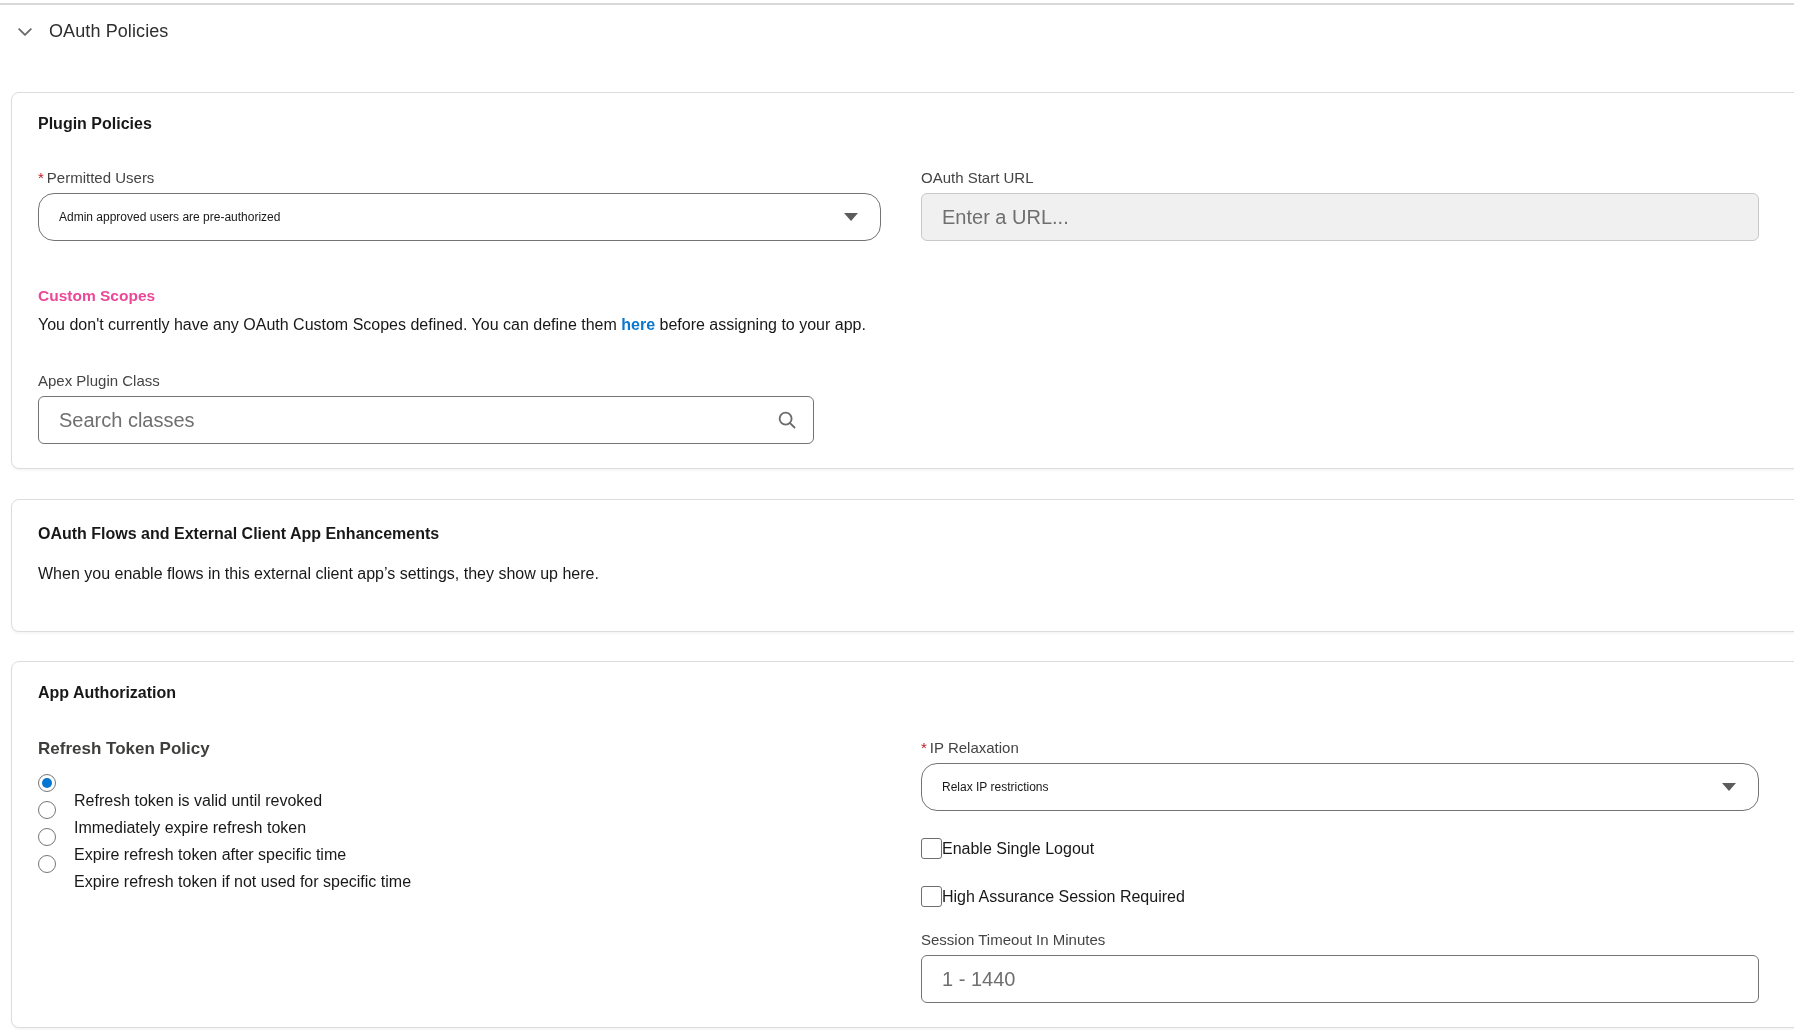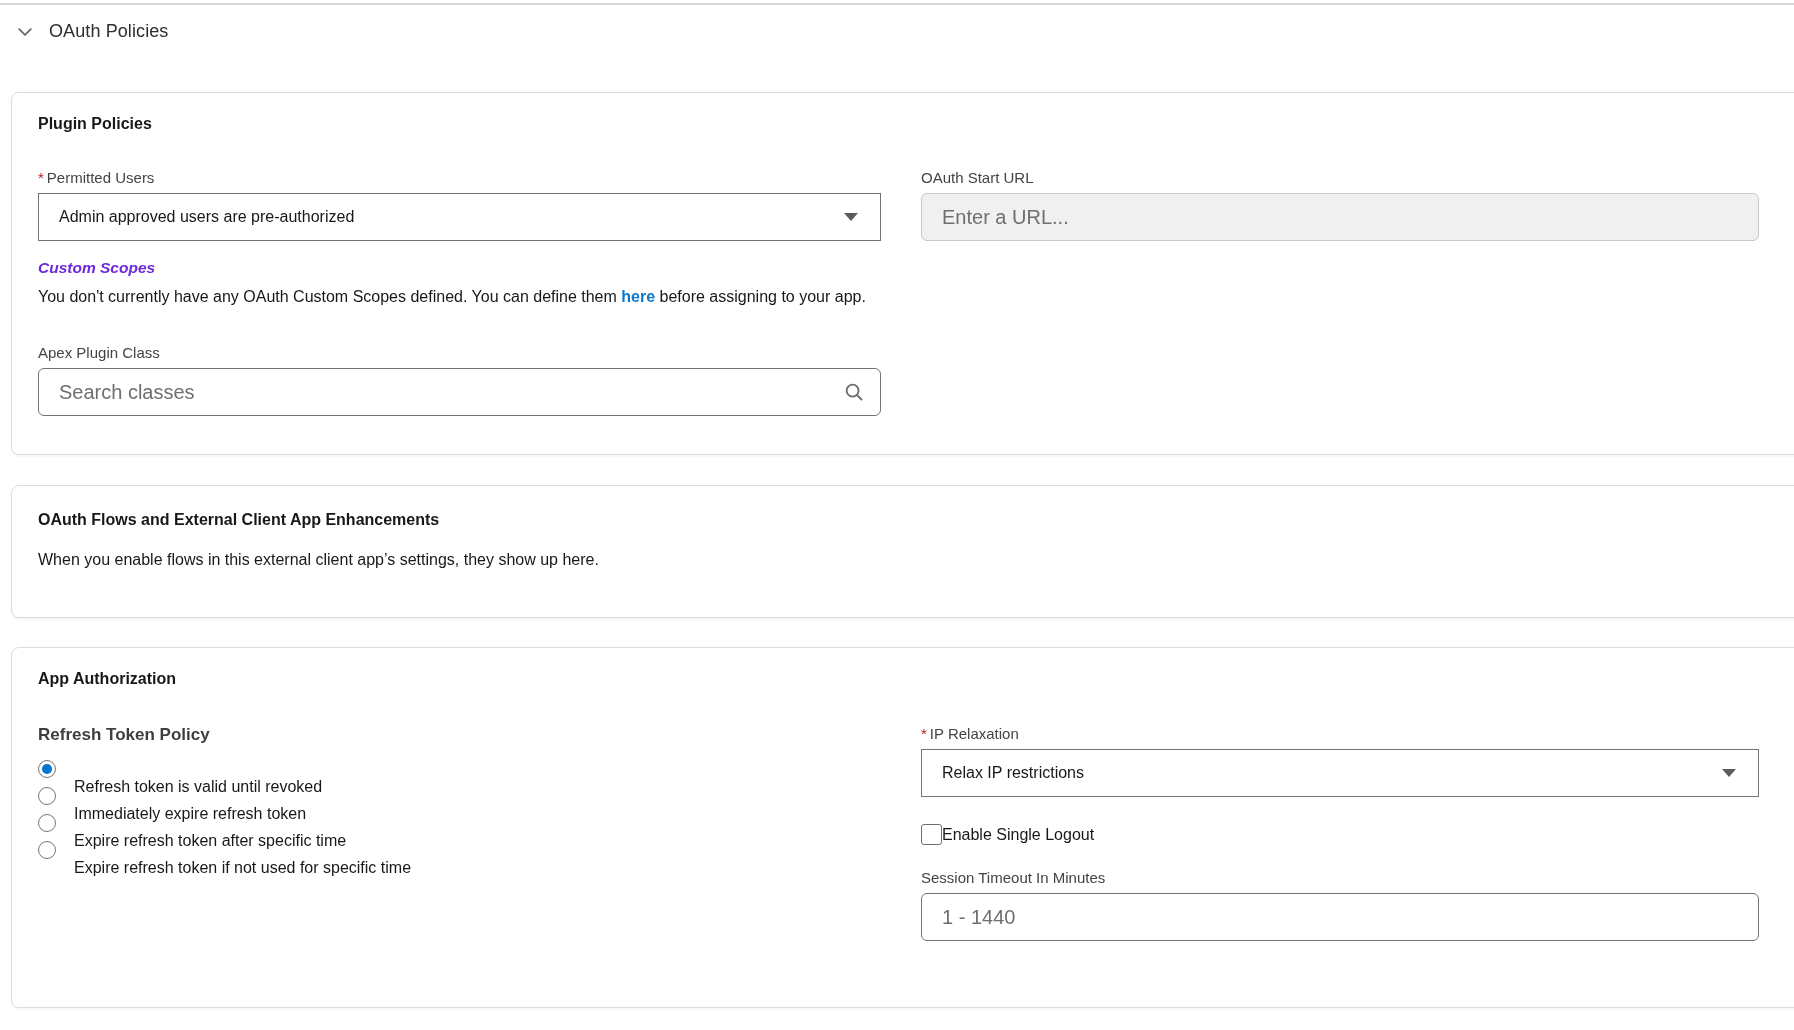--- a/index.html
+++ b/index.html
@@ -57,26 +57,26 @@
   .two-col {
     display: grid;
     grid-template-columns: 843px 838px;
     column-gap: 40px;
     align-items: start;
   }
   .combobox {
     position: relative;
     height: 48px;
     border: 1px solid #747474;
-    border-radius: 0;
+    border-radius: 16px;
     background: #ffffff;
     display: flex;
     align-items: center;
     padding: 0 44px 0 20px;
-    font-size: 16px;
+    font-size: 12px;
     color: #181818;
     cursor: pointer;
   }
   .combobox .caret {
     position: absolute;
     right: 22px;
     top: 50%;
     margin-top: -4px;
     width: 0; height: 0;
     border-left: 7px solid transparent;
@@ -93,33 +93,32 @@
     font-family: "Liberation Sans", sans-serif;
     color: #181818;
     padding: 0 20px;
     outline: none;
   }
   .text-input::placeholder { color: #6f6f6f; opacity: 1; }
   .text-input.disabled {
     background: #f0f0f0;
     border-color: #c9c9c9;
   }
-  .search-wrap { position: relative; width: 843px; }
+  .search-wrap { position: relative; width: 776px; }
   .search-wrap .search-icon {
     position: absolute;
     right: 16px; top: 13px;
     pointer-events: none;
   }
   
   .sub-heading {
     font-size: 15.5px;
     font-weight: 700;
-    color: #6d28d9;
-    margin-top: 18px;
-    font-style: italic;
+    color: #ec4899;
+    margin-top: 46px;
   }
   .body-text {
     font-size: 16px;
     color: #181818;
     margin-top: 9px;
     line-height: 1.4;
   }
   .body-text a, .link {
     color: #0b79d0;
     text-decoration: none;
@@ -264,18 +263,22 @@
       <label class="field-label"><span class="req">*</span><span>IP Relaxation</span></label>
       <div class="combobox">
         <span>Relax IP restrictions</span>
         <span class="caret"></span>
       </div>
 
       <div class="checkbox-row">
         <span class="checkbox"></span>
         <span class="checkbox-label">Enable Single Logout</span>
       </div>
+      <div class="checkbox-row">
+        <span class="checkbox"></span>
+        <span class="checkbox-label">High Assurance Session Required</span>
+      </div>
 
       <label class="field-label session-label">Session Timeout In Minutes</label>
       <input class="text-input" placeholder="1 - 1440" style="">
     </div>
   </div>
 </div>
 
 </body></html>

